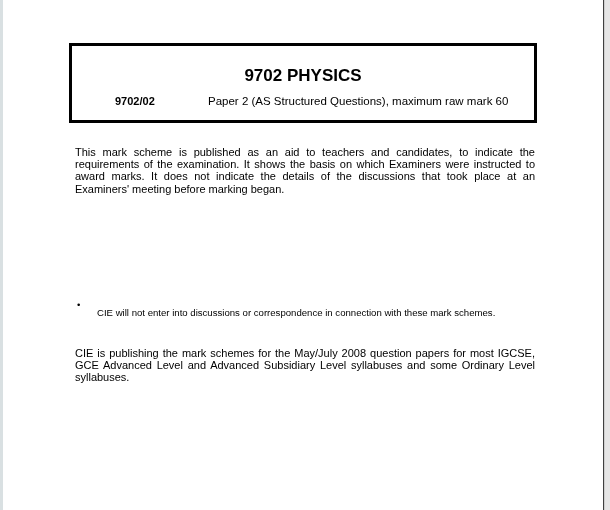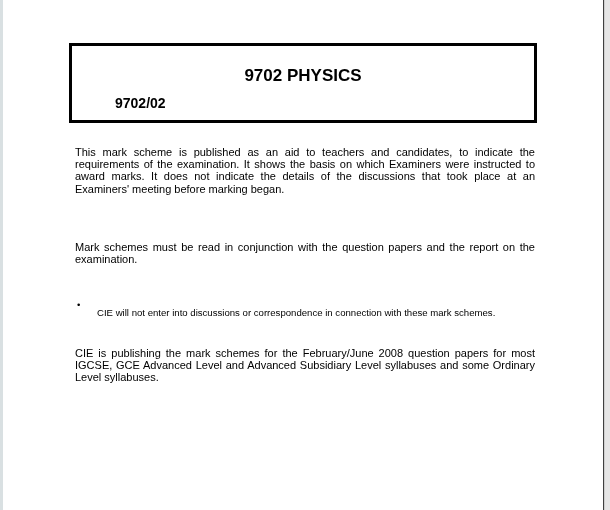--- a/index.html
+++ b/index.html
@@ -55,21 +55,21 @@
       font-size: 17px;
       color: #000;
       letter-spacing: 0px;
     }
     .code {
       position: absolute;
       left: 43px;
       top: 49px;
       font-family: "Liberation Sans", sans-serif;
       font-weight: bold;
-      font-size: 14px;
+      font-size: 11px;
       color: #000;
     }
     .subtitle {
       position: absolute;
       left: 136px;
       top: 49px;
       font-family: "Liberation Sans", sans-serif;
       font-size: 11.5px;
       color: #000;
       white-space: nowrap;
@@ -114,27 +114,27 @@
 </head>
 <body>
 
 <div class="viewer">
   <div class="edge-left"></div>
 
   <div class="page">
     <div class="header-box">
       <div class="title">9702 PHYSICS</div>
       <div class="code">9702/02</div>
+      <div class="subtitle">Paper 2 (AS Structured Questions), maximum raw mark 60</div>
     </div>
 
     <p class="body-text p1">This mark scheme is published as an aid to teachers and candidates, to indicate the requirements of the examination.  It shows the basis on which Examiners were instructed to award marks. It does not indicate the details of the discussions that took place at an Examiners' meeting before marking began.</p>
-    <p class="body-text p3">Mark schemes must be read in conjunction with the question papers and the report on the examination.</p>
 
     <div class="bullet-row">
       <span class="bullet">•</span>
       <span class="bullet-text">CIE will not enter into discussions or correspondence in connection with these mark schemes.</span>
     </div>
 
-    <p class="body-text p4">CIE is publishing the mark schemes for the February/June 2008 question papers for most IGCSE, GCE Advanced Level and Advanced Subsidiary Level syllabuses and some Ordinary Level syllabuses.</p>
+    <p class="body-text p4">CIE is publishing the mark schemes for the May/July 2008 question papers for most IGCSE, GCE Advanced Level and Advanced Subsidiary Level syllabuses and some Ordinary Level syllabuses.</p>
   </div>
 
   <div class="edge-right"></div>
 </div>
 
 </body></html>

